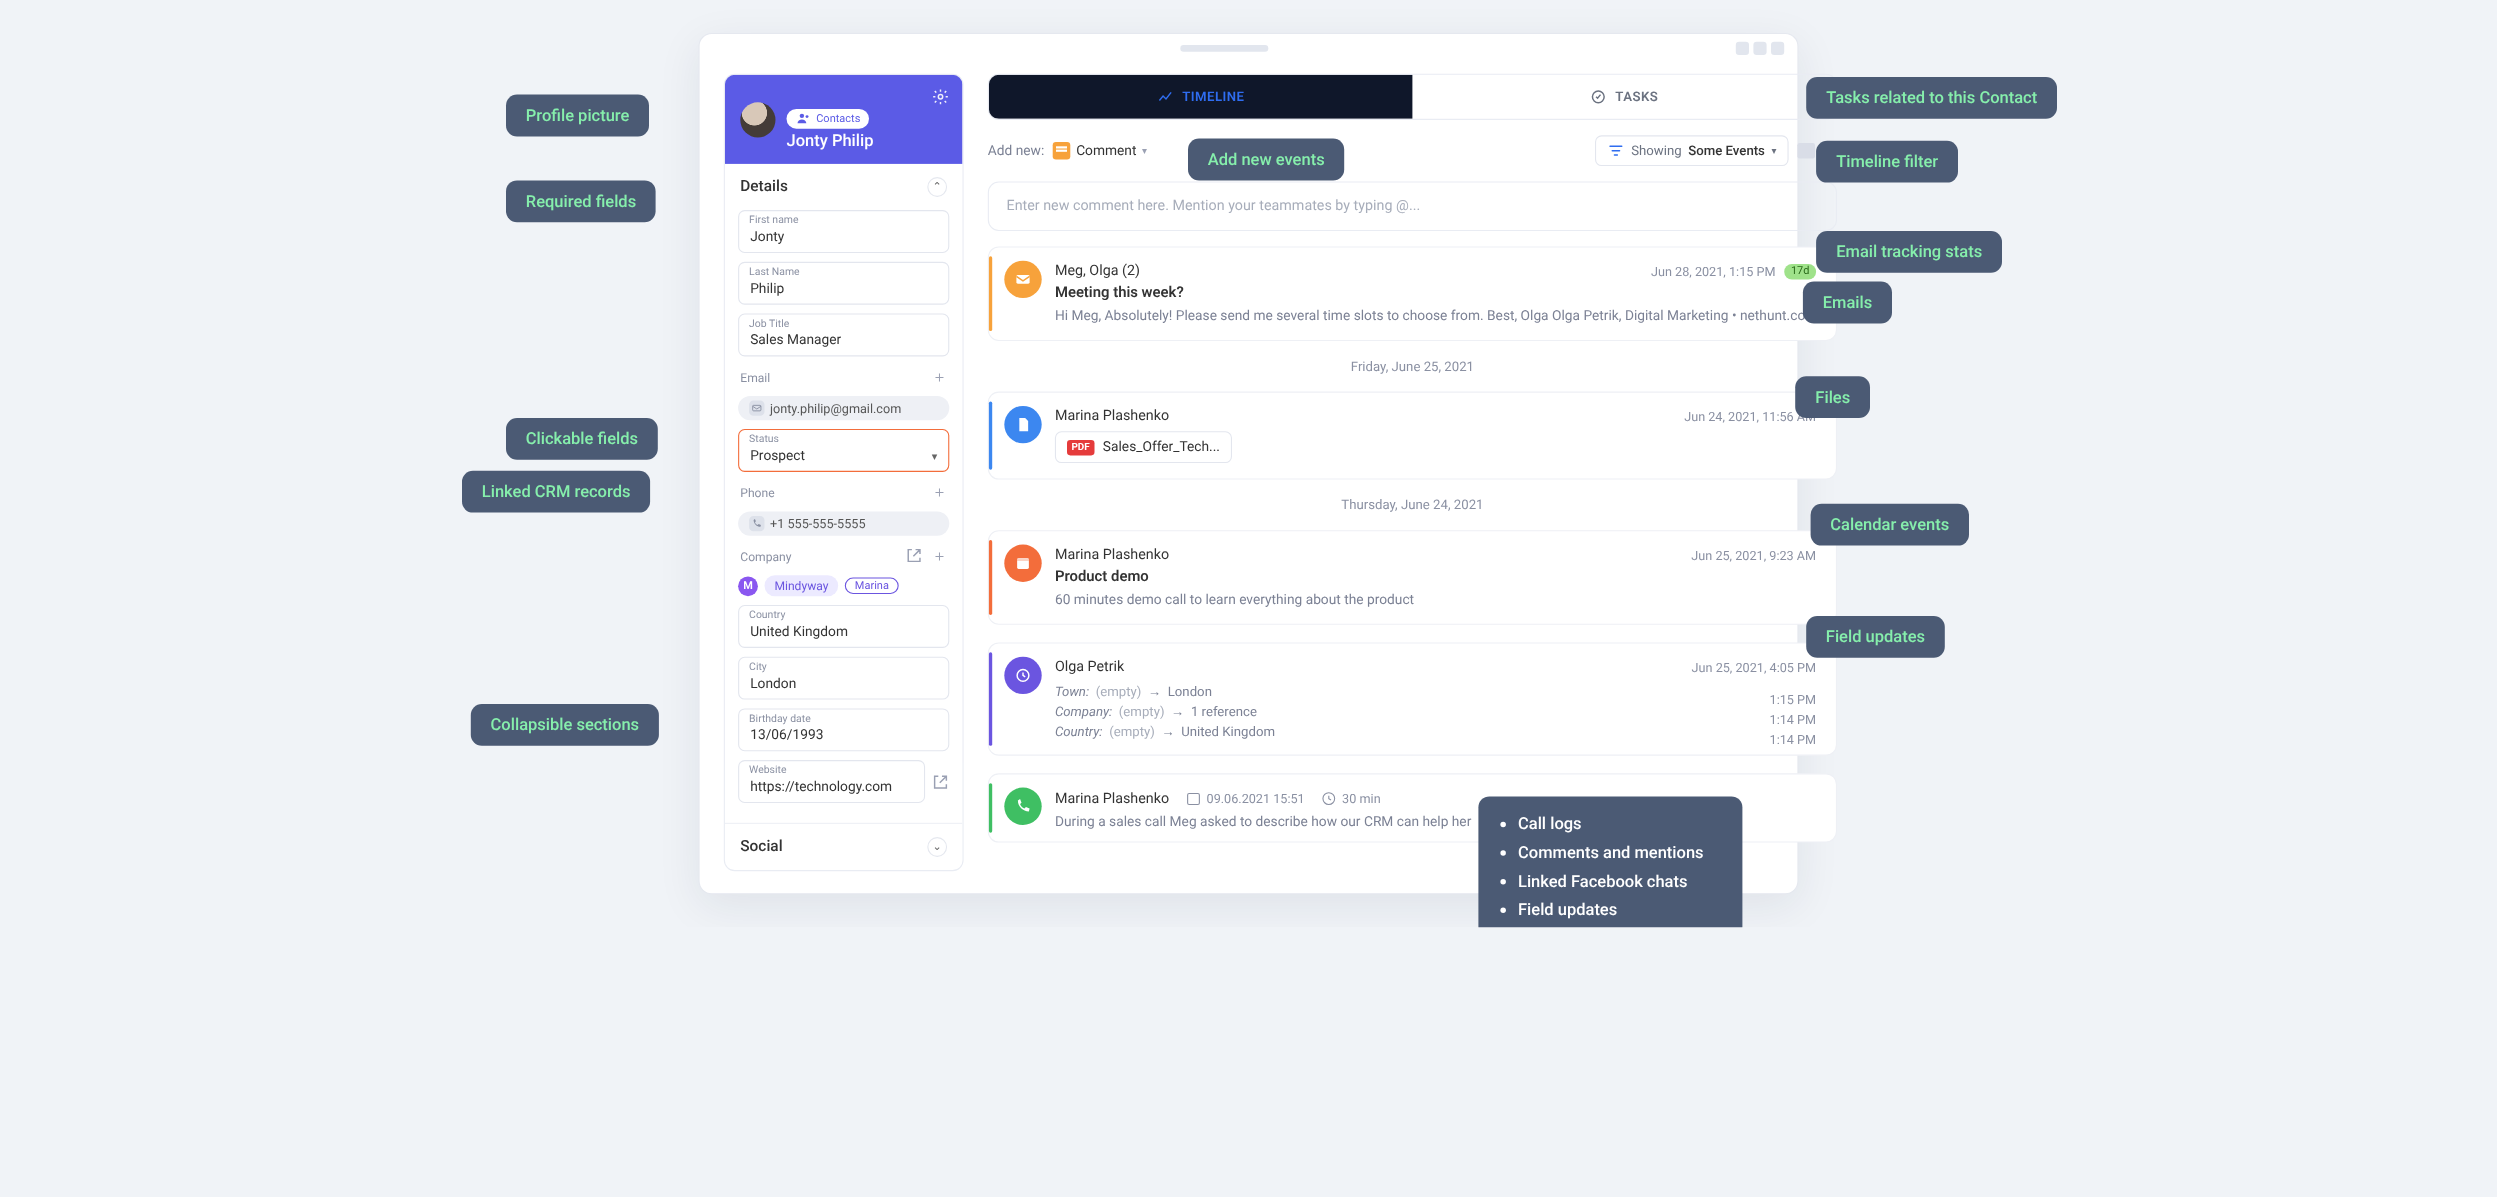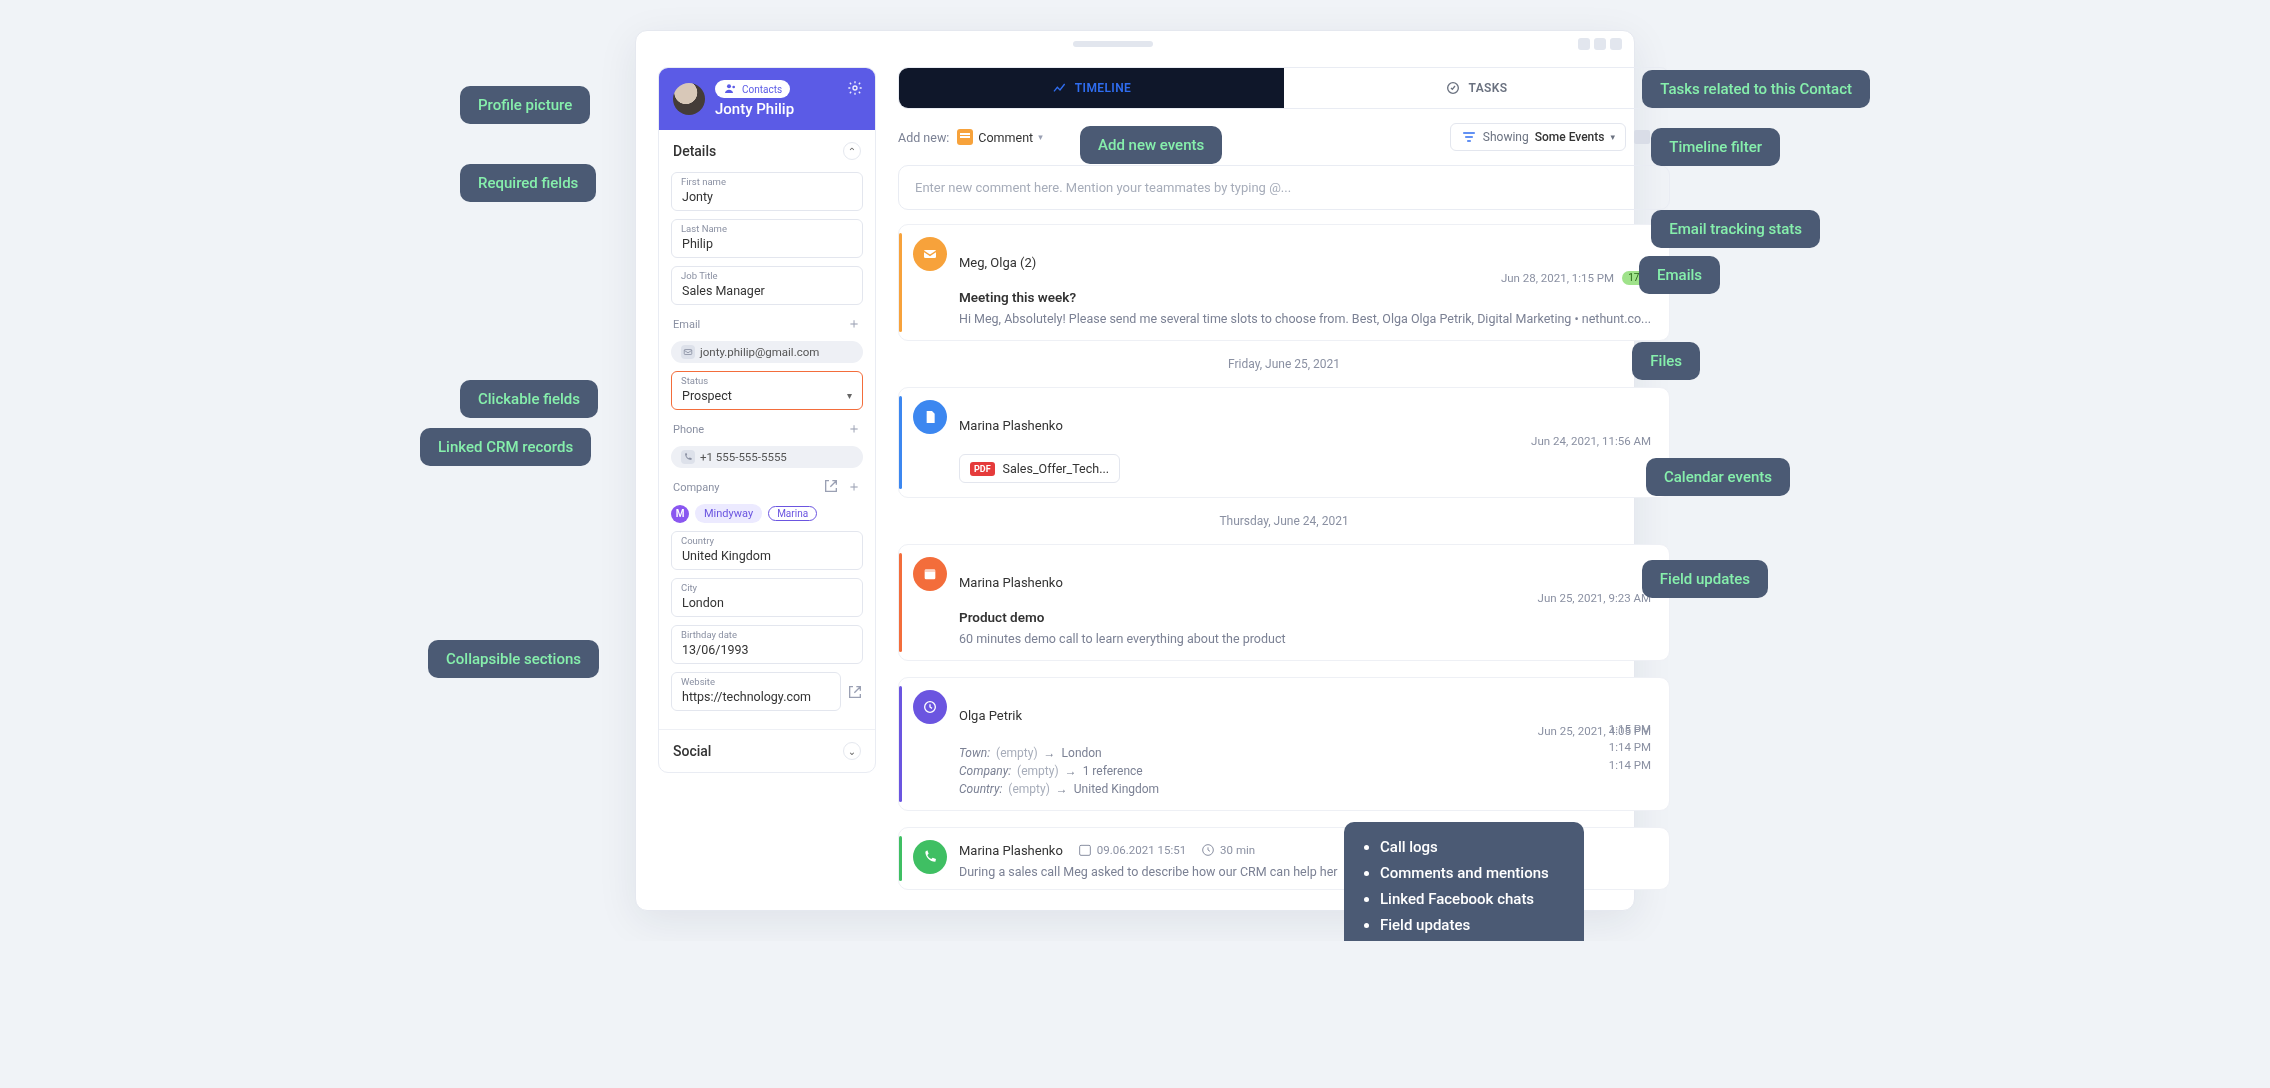--- a/index.html
+++ b/index.html
@@ -47,21 +47,21 @@
   display: flex;
   align-items: center;
   gap: 10px;
   position: relative;
 }
 .avatar {
   width: 32px; height: 32px; border-radius: 50%;
   background: radial-gradient(circle at 40% 30%, #d8c8b8 0 38%, #443c38 40% 100%);
   flex-shrink:0;
 }
-.profile-head .meta { display:flex; flex-direction:column; align-items:flex-start; gap:2px;}
+.profile-head .meta { display:flex; flex-direction:column; align-items:flex-start; gap:2px;margin-top:19px;}
 .chip {
   background:#fff; color:#5b5be6; font-size:10px; padding:1px 8px; border-radius:10px; display:inline-flex; align-items:center; gap:3px;
 }
 .profile-head h2 { font-size:15px; font-weight:500; }
 .gear { position:absolute; right:12px; top:12px; opacity:.9;}
 
 .section-hdr { display:flex; justify-content:space-between; align-items:center; padding: 12px 14px; font-size:14px; font-weight:500; cursor:pointer;}
 .chev-btn { width:18px; height:18px; border:1px solid #e5e8ef; border-radius:50%; display:flex; align-items:center; justify-content:center; font-size:10px; color:#666;}
 
 .fields { padding: 0 12px 12px; display:flex; flex-direction:column; gap:8px; }
@@ -130,21 +130,21 @@
 .bub-phone { background:#3fbf63; }
 
 .stripe.orange { background:#f7a23b;}
 .stripe.blue { background:#3c87f0;}
 .stripe.red { background:#f36d3b;}
 .stripe.purple { background:#6b55e0;}
 .stripe.green { background:#3fbf63;}
 
 .card .head { display:flex; justify-content:space-between; align-items:center; }
 .card .who { font-size:13px; color:#333; }
-.card .when { font-size:11.5px; color:#8a90a2; display:flex; gap:8px;margin-top:32px;}
+.card .when { font-size:11.5px; color:#8a90a2; display:flex; gap:8px;}
 .badge17 { background:#9fe28a; color:#2a6a1a; font-size:10px; padding:1px 6px; border-radius:8px;}
 .card .title { font-weight:600; font-size:13.5px; margin-top:4px;}
 .card .snippet { color:#7b8194; font-size:12.5px; margin-top:6px; overflow:hidden; text-overflow:ellipsis; white-space:nowrap;}
 
 .date-sep { text-align:center; color:#8a90a2; font-size:12px; }
 
 .file-chip { display:inline-flex; align-items:center; gap:8px; border:1px solid #e3e6ee; border-radius:6px; padding:6px 10px; margin-top:6px; font-size:12.5px;}
 .pdf-badge { background:#e53b3b; color:#fff; font-size:9px; font-weight:700; padding:2px 4px; border-radius:3px;}
 
 .diffs { margin-top:8px; font-size:12px; color:#7b8194; display:flex; flex-direction:column; gap:4px;justify-content:space-between;}

